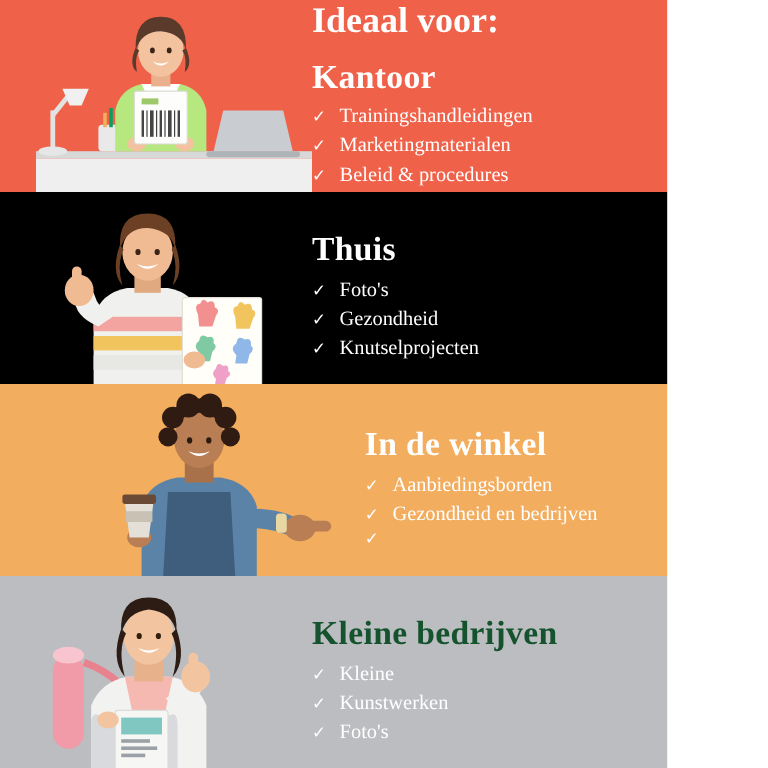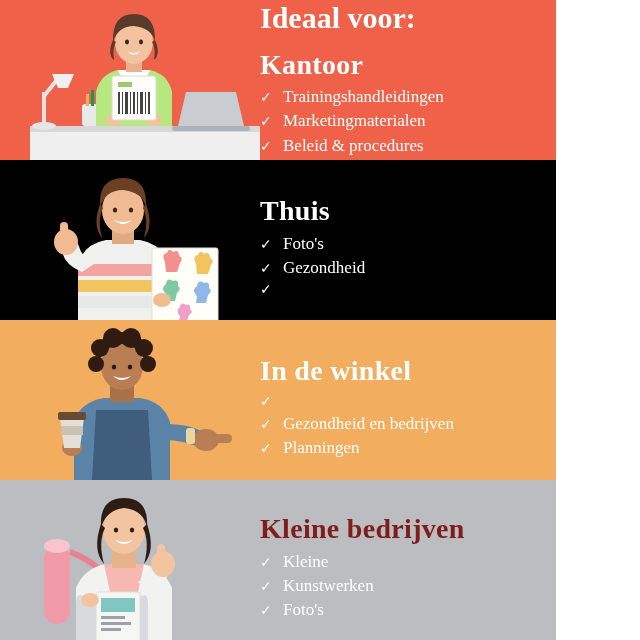--- a/index.html
+++ b/index.html
@@ -23,21 +23,21 @@
   }
   .band {
     position: relative;
     flex: 1 1 0;
     display: flex;
     align-items: center;
     overflow: hidden;
   }
   .band-1 { background: #ef6149; }
   .band-2 { background: #000000; }
-  .band-3 { background: #f2ad5e; }
+  .band-3 { background: #f2ad5e; padding-left: 44px; }
   .band-4 { background: #bbbdc0; }
 
   
   .photo {
     position: relative;
     width: 260px;
     height: 100%;
     flex: 0 0 260px;
   }
   .photo svg {
@@ -83,21 +83,21 @@
   }
   .check {
     display: inline-block;
     width: 17px;
     margin-right: 6px;
     font-size: 14px;
     color: #ffffff;
     flex: 0 0 17px;
   }
   .band-1 .headline, .band-1 .top-title { }
-  .band-4 .headline { color: #7f1d1d; }
+  .band-4 .headline { color: #14532d; }
   .band-4 .list li { color: #ffffff; }
 </style>
 </head>
 <body>
 
 <div class="infographic">
 
   <section class="band band-1">
     <div class="photo">
       <svg width="260" height="160" viewBox="0 0 260 160" aria-hidden="true">
@@ -223,20 +223,21 @@
         <li>
           <span class="check">✓</span>
           <span>Foto's</span>
         </li>
         <li>
           <span class="check">✓</span>
           <span>Gezondheid</span>
         </li>
         <li>
           <span class="check">✓</span>
+          <span>Knutselprojecten</span>
         </li>
       </ul>
     </div>
   </section>
 
   <section class="band band-3">
     <div class="photo">
       <svg width="260" height="160" viewBox="0 0 260 160" aria-hidden="true">
         <g>
 
@@ -271,28 +272,28 @@
 
           <rect x="186" y="108" width="9" height="16" rx="3" fill="#e8d7a0"></rect>
         </g>
       </svg>
     </div>
     <div class="content">
       <h2 class="headline">In de winkel</h2>
       <ul class="list">
         <li>
           <span class="check">✓</span>
+          <span>Aanbiedingsborden</span>
         </li>
         <li>
           <span class="check">✓</span>
           <span>Gezondheid en bedrijven</span>
         </li>
         <li>
           <span class="check">✓</span>
-          <span>Planningen</span>
         </li>
       </ul>
     </div>
   </section>
 
   <section class="band band-4">
     <div class="photo">
       <svg width="260" height="160" viewBox="0 0 260 160" aria-hidden="true">
         <g>
 

